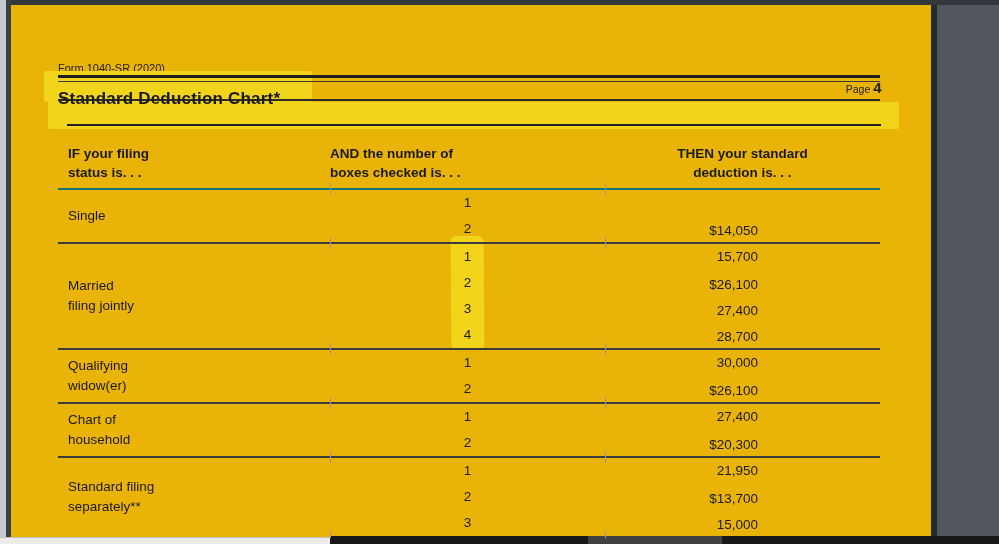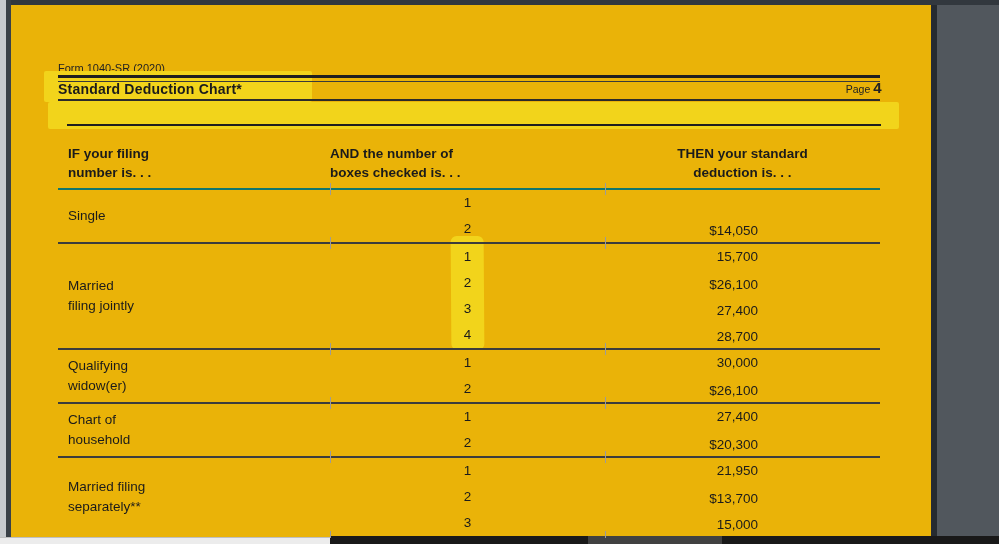--- a/index.html
+++ b/index.html
@@ -28,21 +28,21 @@
 
   .hl{position:absolute;z-index:1;}
   .hl-title{left:33px;top:66px;width:268px;height:31px;border-radius:2px;}
   .hl-instruction{left:37px;top:97px;width:851px;height:27px;border-radius:2px;}
 
   .rule{position:absolute;z-index:2;background:#1f1f1f;}
   .rule-thick{left:47px;top:70px;width:822px;height:3px;}
   .rule-thin{left:47px;top:76px;width:822px;height:1px;background:#3a3a3a;}
   .rule-under-title{left:47px;top:94px;width:822px;height:2px;background:#2b2b2b;}
 
-  .doc-title{position:absolute;z-index:3;left:47px;top:76px;font-size:14px;font-weight:bold;letter-spacing:.2px;}
+  .doc-title{position:absolute;z-index:3;left:47px;top:84px;font-size:17px;font-weight:bold;letter-spacing:.2px;}
   .instruction{position:absolute;z-index:3;left:56px;top:101px;width:814px;font-size:13.5px;white-space:nowrap;}
   .instruction .dots{word-spacing:9px;margin-left:8px;letter-spacing:2px;}
   .instruction .arrow{margin-left:10px;font-size:11.5px;}
   .instr-underline{position:absolute;z-index:2;left:56px;top:119px;width:814px;height:2px;background:#1f1f1f;}
 
   
   .table{position:absolute;left:47px;top:135px;width:822px;z-index:2;}
   .thead{position:relative;height:48px;border-bottom:2px solid #0f766e;font-weight:bold;font-size:13.5px;line-height:19px;}
   .th{position:absolute;top:4px;}
   .th1{left:10px;text-align:left;}
@@ -82,21 +82,21 @@
     <div class="rule rule-under-title"></div>
 
     <div class="doc-title">Standard Deduction Chart*</div>
 
     <div class="instr-underline"></div>
 
     <div class="table">
       <div class="thead">
         <div class="th th1">
             <div>IF your filing</div>
-            <div>number is. . .</div>
+            <div>status is. . .</div>
           </div>
         <div class="th th2">
             <div>AND the number of</div>
             <div>boxes checked is. . .</div>
           </div>
         <div class="th th3">
             <div>THEN your standard</div>
             <div>deduction is. . .</div>
           </div>
         <span class="tick" style="left:272px"></span>
@@ -170,21 +170,21 @@
             </div>
             <div class="trow">
               <span class="boxes">2</span>
               <span class="ded">21,950</span>
             </div>
             <span class="tick" style="left: 272px;"></span>
             <span class="tick" style="left: 547px;"></span>
           </div>
           <div class="group">
             <div class="status">
-              <div>Married filing</div>
+              <div>Standard filing</div>
               <div>separately**</div>
             </div>
             <div class="trow">
               <span class="boxes">1</span>
               <span class="ded">$13,700</span>
             </div>
             <div class="trow">
               <span class="boxes">2</span>
               <span class="ded">15,000</span>
             </div>

